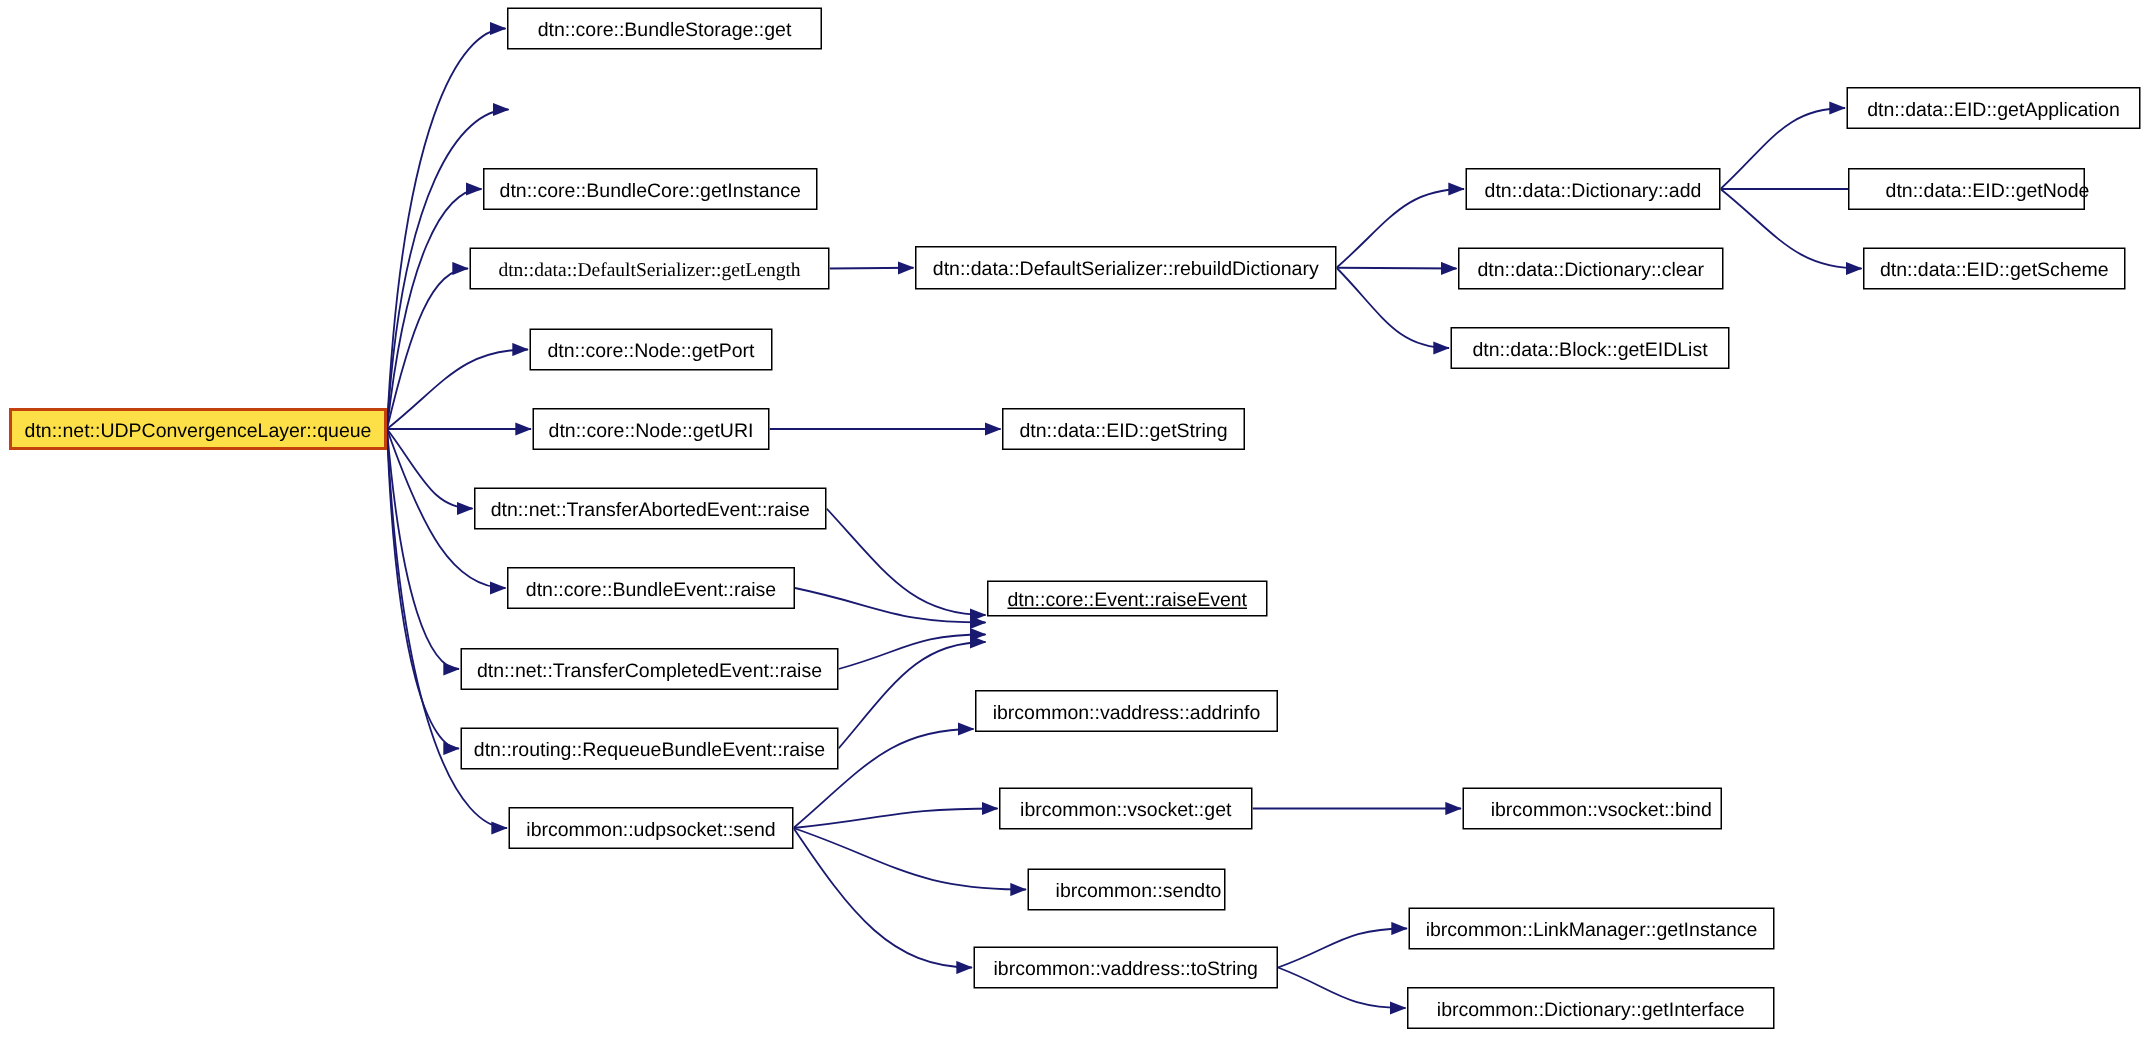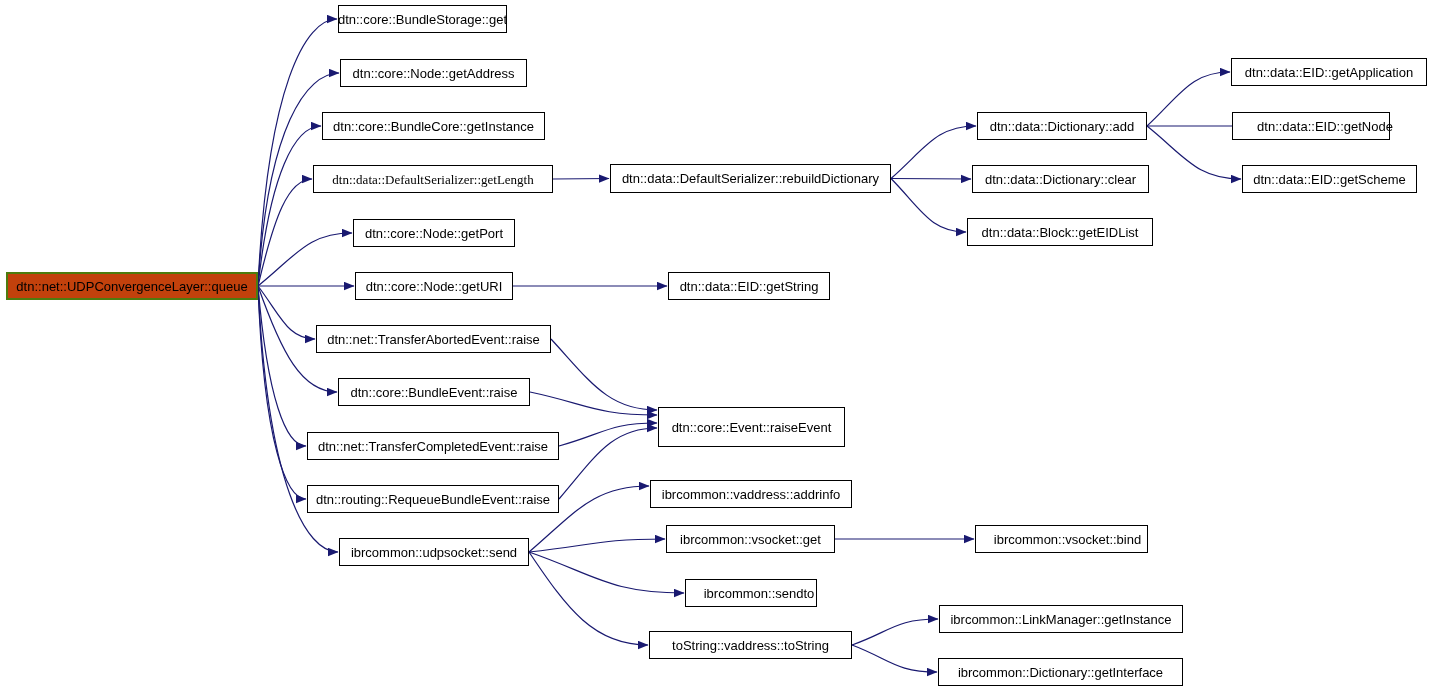--- a/index.html
+++ b/index.html
@@ -33,22 +33,22 @@
     background: #ffffff;
     border: 1px solid #000000;
     color: #000000;
     font-size: 13px;
     line-height: 1;
     white-space: nowrap;
     cursor: pointer;
     z-index: 2;
   }
   .node.highlight {
-    background: #c2410c;
-    border: 2px solid #4d7c0f;
+    background: #fde047;
+    border: 2px solid #c2410c;
     cursor: default;
   }
 </style>
 </head>
 <body>
 
 <div id="graph">
     <svg id="edge-layer" width="1432" height="693">
       <defs>
         <marker id="arrowhead" viewBox="0 0 10 8" refX="9.5" refY="4" markerWidth="11" markerHeight="9" markerUnits="userSpaceOnUse" orient="auto">
@@ -80,38 +80,37 @@
       <path d="M559,499 C594.8,457.2 611.5,428.0 657,428" fill="none" stroke="#191970" stroke-width="1.2" marker-end="url(#arrowhead)"></path>
       <path d="M529,552 C574.0,513.6 593.0,486.0 649,486" fill="none" stroke="#191970" stroke-width="1.2" marker-end="url(#arrowhead)"></path>
       <path d="M529,552 C593.6,545.3 597.9,539.0 665,539" fill="none" stroke="#191970" stroke-width="1.2" marker-end="url(#arrowhead)"></path>
       <path d="M529,552 C594.4,574.6 609.7,593.0 684,593" fill="none" stroke="#191970" stroke-width="1.2" marker-end="url(#arrowhead)"></path>
       <path d="M529,552 C567.5,609.3 594.0,645.0 648,645" fill="none" stroke="#191970" stroke-width="1.2" marker-end="url(#arrowhead)"></path>
       <path d="M835,539 L974,539" fill="none" stroke="#191970" stroke-width="1.2" marker-end="url(#arrowhead)"></path>
       <path d="M852,645 C890.8,631.2 896.1,619.0 938,619" fill="none" stroke="#191970" stroke-width="1.2" marker-end="url(#arrowhead)"></path>
       <path d="M852,645 C890.1,659.4 895.6,672.0 937,672" fill="none" stroke="#191970" stroke-width="1.2" marker-end="url(#arrowhead)"></path>
     </svg>
     <div class="node highlight" style="left: 6px; top: 272px; width: 252px; height: 28px;">dtn::net::UDPConvergenceLayer::queue</div>
-    <div class="node" style="left: 338px; top: 5px; width: 169px; height: 28px;">dtn::core::BundleStorage::get</div>
-    <div class="node" style="left: 340px; top: 59px; width: 187px; height: 28px;">dtn::core::Node::getAddress</div>
+    <div class="node" style="left: 338px; top: 5px; width: 210px; height: 28px;">dtn::core::BundleStorage::get</div>
     <div class="node" style="left: 322px; top: 112px; width: 223px; height: 28px;">dtn::core::BundleCore::getInstance</div>
     <div class="node" style="left: 313px; top: 165px; width: 240px; height: 28px; font-family: Liberation Serif, serif;">dtn::data::DefaultSerializer::getLength</div>
     <div class="node" style="left: 353px; top: 219px; width: 162px; height: 28px;">dtn::core::Node::getPort</div>
     <div class="node" style="left: 355px; top: 272px; width: 158px; height: 28px;">dtn::core::Node::getURI</div>
     <div class="node" style="left: 316px; top: 325px; width: 235px; height: 28px;">dtn::net::TransferAbortedEvent::raise</div>
     <div class="node" style="left: 338px; top: 378px; width: 192px; height: 28px;">dtn::core::BundleEvent::raise</div>
     <div class="node" style="left: 307px; top: 432px; width: 252px; height: 28px;">dtn::net::TransferCompletedEvent::raise</div>
     <div class="node" style="left: 307px; top: 485px; width: 252px; height: 28px;">dtn::routing::RequeueBundleEvent::raise</div>
     <div class="node" style="left: 339px; top: 538px; width: 190px; height: 28px;">ibrcommon::udpsocket::send</div>
     <div class="node" style="left: 610px; top: 164px; width: 281px; height: 29px;">dtn::data::DefaultSerializer::rebuildDictionary</div>
     <div class="node" style="left: 668px; top: 272px; width: 162px; height: 28px;">dtn::data::EID::getString</div>
-    <div class="node" style="left: 658px; top: 407px; width: 187px; height: 40px;">dtn::core::Event::raiseEvent</div>
-    <div class="node" style="left: 650px; top: 480px; width: 202px; height: 28px;">ibrcommon::vaddress::addrinfo</div>
+    <div class="node" style="left: 658px; top: 387px; width: 187px; height: 24px; text-decoration: underline;">dtn::core::Event::raiseEvent</div>
+    <div class="node" style="left: 650px; top: 460px; width: 202px; height: 28px;">ibrcommon::vaddress::addrinfo</div>
     <div class="node" style="left: 666px; top: 525px; width: 169px; height: 28px;">ibrcommon::vsocket::get</div>
     <div class="node" style="left: 685px; top: 579px; width: 132px; height: 28px; padding-left: 16px;">ibrcommon::sendto</div>
-    <div class="node" style="left: 649px; top: 631px; width: 203px; height: 28px;">toString::vaddress::toString</div>
+    <div class="node" style="left: 649px; top: 631px; width: 203px; height: 28px;">ibrcommon::vaddress::toString</div>
     <div class="node" style="left: 977px; top: 112px; width: 170px; height: 28px;">dtn::data::Dictionary::add</div>
     <div class="node" style="left: 972px; top: 165px; width: 177px; height: 28px;">dtn::data::Dictionary::clear</div>
     <div class="node" style="left: 967px; top: 218px; width: 186px; height: 28px;">dtn::data::Block::getEIDList</div>
     <div class="node" style="left: 975px; top: 525px; width: 173px; height: 28px; padding-left: 12px;">ibrcommon::vsocket::bind</div>
     <div class="node" style="left: 939px; top: 605px; width: 244px; height: 28px;">ibrcommon::LinkManager::getInstance</div>
     <div class="node" style="left: 938px; top: 658px; width: 245px; height: 28px;">ibrcommon::Dictionary::getInterface</div>
     <div class="node" style="left: 1231px; top: 58px; width: 196px; height: 28px;">dtn::data::EID::getApplication</div>
     <div class="node" style="left: 1232px; top: 112px; width: 158px; height: 28px; padding-left: 28px;">dtn::data::EID::getNode</div>
     <div class="node" style="left: 1242px; top: 165px; width: 175px; height: 28px;">dtn::data::EID::getScheme</div>
   </div>

